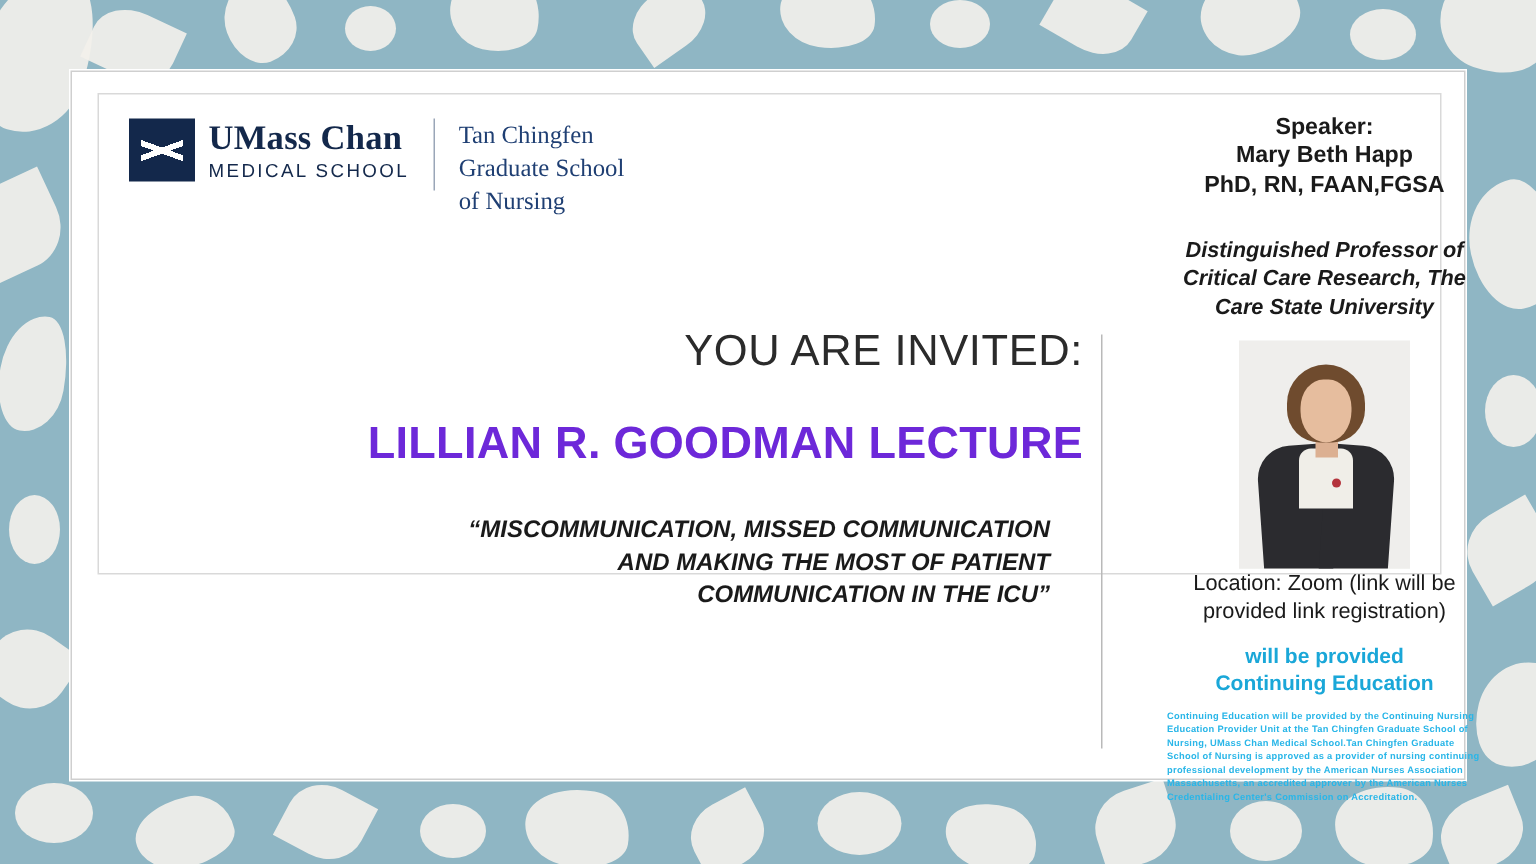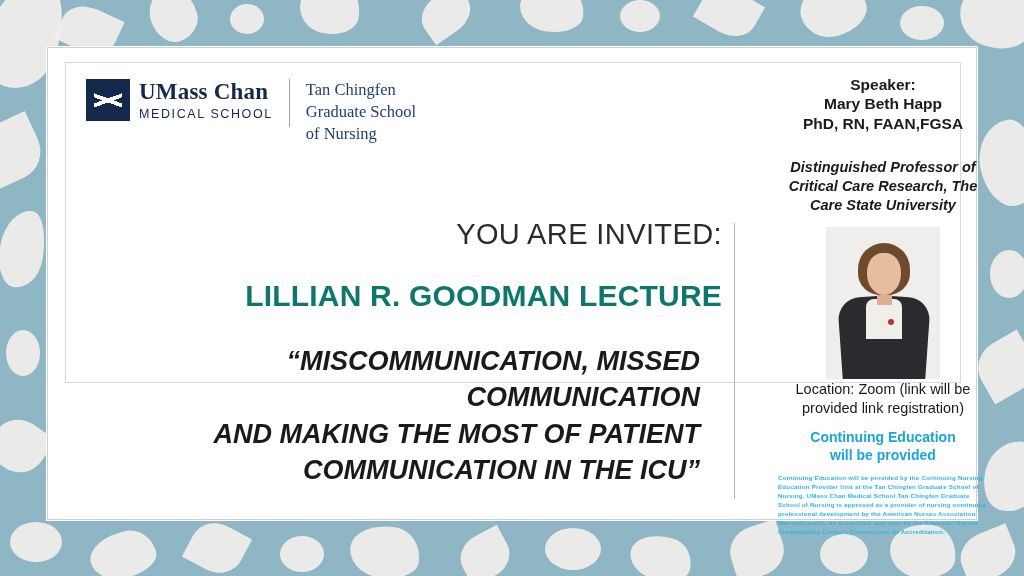--- a/index.html
+++ b/index.html
@@ -104,27 +104,27 @@
     text-align: right;
   }
   .invited {
     font-size: 29px;
     color: #2b2b2b;
     letter-spacing: .4px;
   }
   .lecture {
     font-size: 30px;
     font-weight: bold;
-    color: #0f766e;
+    color: #6d28d9;
     margin-top: 28px;
     letter-spacing: .2px;
   }
   .quote {
     margin-top: 30px;
-    font-size: 27px;
+    font-size: 16px;
     font-weight: bold;
     font-style: italic;
     color: #1a1a1a;
     line-height: 1.35;
     padding: 0 22px;
   }
   .datetime {
     margin-top: 42px;
     font-size: 25px;
     color: #2b2b2b;
@@ -331,22 +331,22 @@
           <div class="ph-face"></div>
           <div class="ph-pin"></div>
         </div>
 
         <div class="location">
           <div>Location: Zoom (link will be</div>
           <div>provided link registration)</div>
         </div>
 
         <div class="ce">
+          <div>will be provided</div>
           <div>Continuing Education</div>
-          <div>will be provided</div>
         </div>
 
         <div class="fineprint">Continuing Education will be provided by the Continuing Nursing Education Provider Unit at the Tan Chingfen Graduate School of Nursing, UMass Chan Medical School.Tan Chingfen Graduate School of Nursing is approved as a provider of nursing continuing professional development by the American Nurses Association Massachusetts, an accredited approver by the American Nurses Credentialing Center's Commission on Accreditation.</div>
       </div>
 
     </div>
   </div>
 </div>
 
 </body></html>

